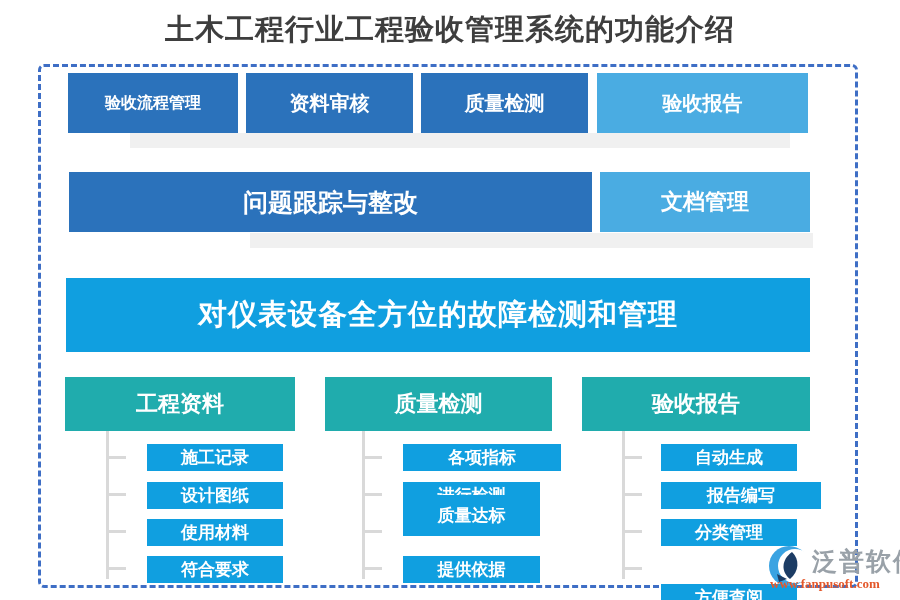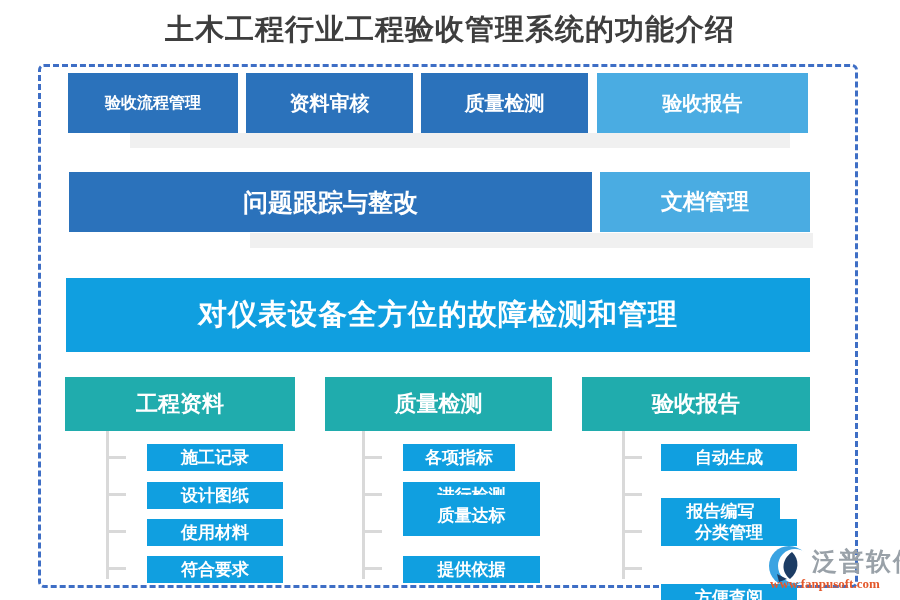--- a/index.html
+++ b/index.html
@@ -64,27 +64,27 @@
   <div class="stub" style="left:622px;top:456px;"></div>
   <div class="stub" style="left:622px;top:493px;"></div>
   <div class="stub" style="left:622px;top:530px;"></div>
   <div class="stub" style="left:622px;top:567px;"></div>
 
   <div class="box azure item" style="left:147px;top:444px;width:136px;height:27px;">施工记录</div>
   <div class="box azure item" style="left:147px;top:482px;width:136px;height:27px;">设计图纸</div>
   <div class="box azure item" style="left:147px;top:519px;width:136px;height:27px;">使用材料</div>
   <div class="box azure item" style="left:147px;top:556px;width:136px;height:27px;">符合要求</div>
 
-  <div class="box azure item" style="left:403px;top:444px;width:112px;height:27px;">各项指标</div>
+  <div class="box azure item" style="left:403px;top:444px;width:158px;height:27px;">各项指标</div>
   <div class="box azure item" style="left:403px;top:482px;width:137px;height:27px;">进行检测</div>
   <div class="box azure item" style="left:403px;top:495px;width:137px;height:41px;text-align:center;">质量达标</div>
   <div class="box azure item" style="left:403px;top:556px;width:137px;height:27px;">提供依据</div>
 
   <div class="box azure item" style="left:661px;top:444px;width:136px;height:27px;">自动生成</div>
-  <div class="box azure item" style="left:661px;top:498px;width:119px;height:27px;">报告编写</div>
+  <div class="box azure item" style="left:661px;top:482px;width:160px;height:27px;">报告编写</div>
   <div class="box azure item" style="left:661px;top:519px;width:136px;height:27px;">分类管理</div>
   <div class="box azure item" style="left:661px;top:584px;width:136px;height:27px;">方便查阅</div>
 
   <div class="logo">
     <svg width="42" height="42" viewBox="0 0 42 42">
       <circle cx="21" cy="21" r="20" fill="#3aa3e2"></circle>
       <circle cx="27" cy="21" r="17" fill="#ffffff"></circle>
       <path d="M24 7 C13 15 13 27 22 34 C31 27 32 14 24 7 Z" fill="#1c3c64"></path>
       <path d="M9 29 L19 34 L11 37 Z" fill="#1c3c64"></path>
     </svg>

